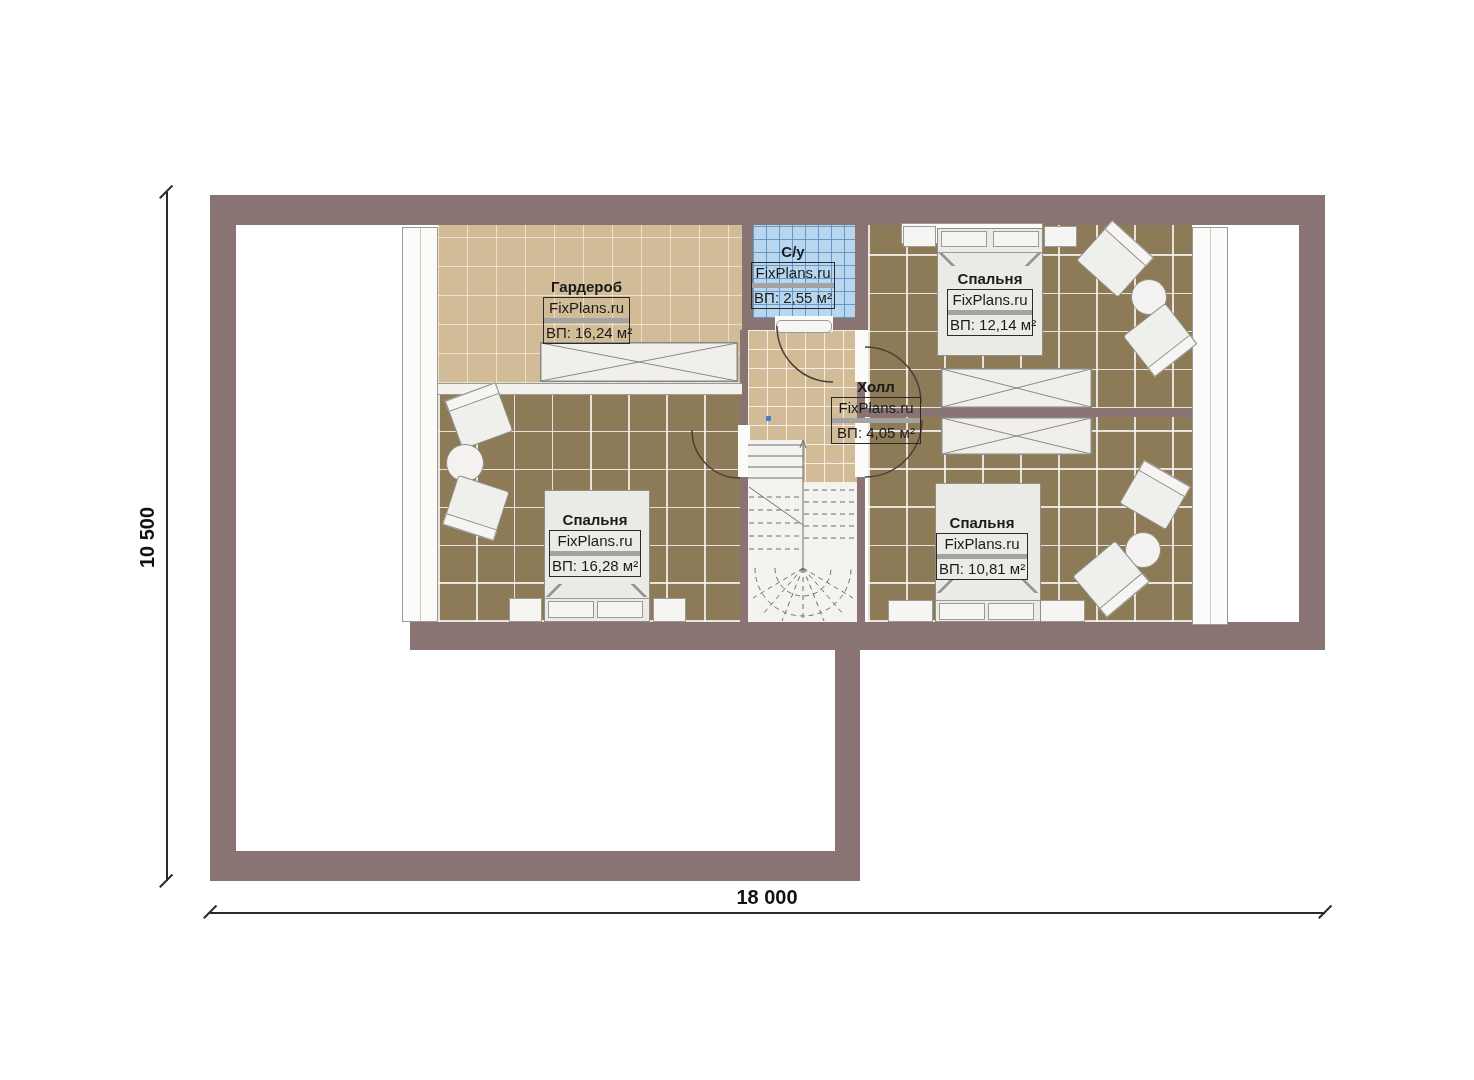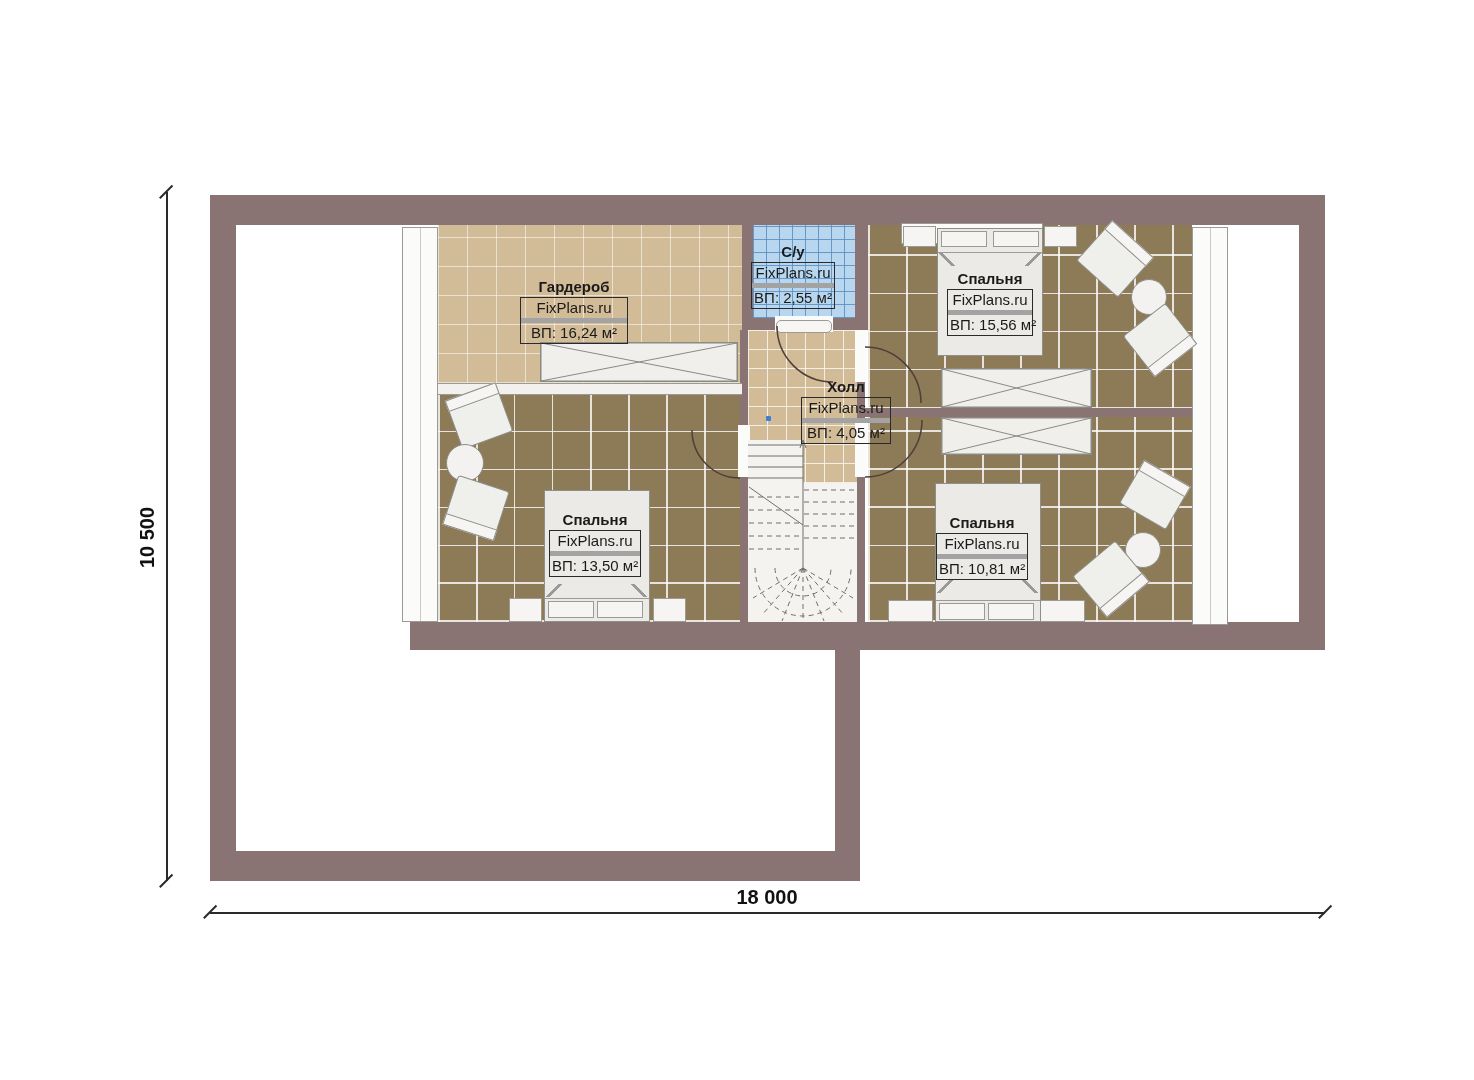--- a/index.html
+++ b/index.html
@@ -198,58 +198,58 @@
 
   <svg class="abs" style="left:0;top:0;z-index:9;pointer-events:none;" width="1474" height="1080" viewBox="0 0 1474 1080">
     <g stroke="#4e3f39" stroke-width="1.5" fill="none">
       <path d="M777 326 A56 56 0 0 0 833 382"></path>
       <path d="M865 347 A56 56 0 0 1 921 403"></path>
       <path d="M865 477 A57 57 0 0 0 922 420"></path>
       <path d="M692 430 A48 48 0 0 0 740 478"></path>
     </g>
   </svg>
 
-  <div class="room-label" style="left:520px;top:278px;width:108px;">
+  <div class="room-label" style="left:543px;top:278px;width:87px;">
     <div class="room-name">Гардероб</div>
     <div class="label-box">
       <div class="row">FixPlans.ru</div>
       <div class="row">ВП: 16,24 м²</div>
     </div>
   </div>
 
   <div class="room-label" style="left:751px;top:243px;width:84px;">
     <div class="room-name">С/у</div>
     <div class="label-box">
       <div class="row">FixPlans.ru</div>
       <div class="row">ВП: 2,55 м²</div>
     </div>
   </div>
 
-  <div class="room-label" style="left:761px;top:378px;width:90px;padding-left:40px;">
+  <div class="room-label" style="left:791px;top:378px;width:90px;padding-left:40px;">
     <div class="room-name">Холл</div>
     <div class="label-box">
       <div class="row">FixPlans.ru</div>
       <div class="row">ВП: 4,05 м²</div>
     </div>
   </div>
   <div class="bluedot" style="left:766px;top:416px;"></div>
 
   <div class="room-label" style="left:947px;top:270px;width:86px;">
     <div class="room-name">Спальня</div>
     <div class="label-box">
       <div class="row">FixPlans.ru</div>
-      <div class="row">ВП: 15,56 м²</div>
+      <div class="row">ВП: 12,14 м²</div>
     </div>
   </div>
 
   <div class="room-label" style="left:549px;top:511px;width:92px;">
     <div class="room-name">Спальня</div>
     <div class="label-box">
       <div class="row">FixPlans.ru</div>
-      <div class="row">ВП: 13,50 м²</div>
+      <div class="row">ВП: 16,28 м²</div>
     </div>
   </div>
 
   <div class="room-label" style="left:936px;top:514px;width:92px;">
     <div class="room-name">Спальня</div>
     <div class="label-box">
       <div class="row">FixPlans.ru</div>
       <div class="row">ВП: 10,81 м²</div>
     </div>
   </div>

